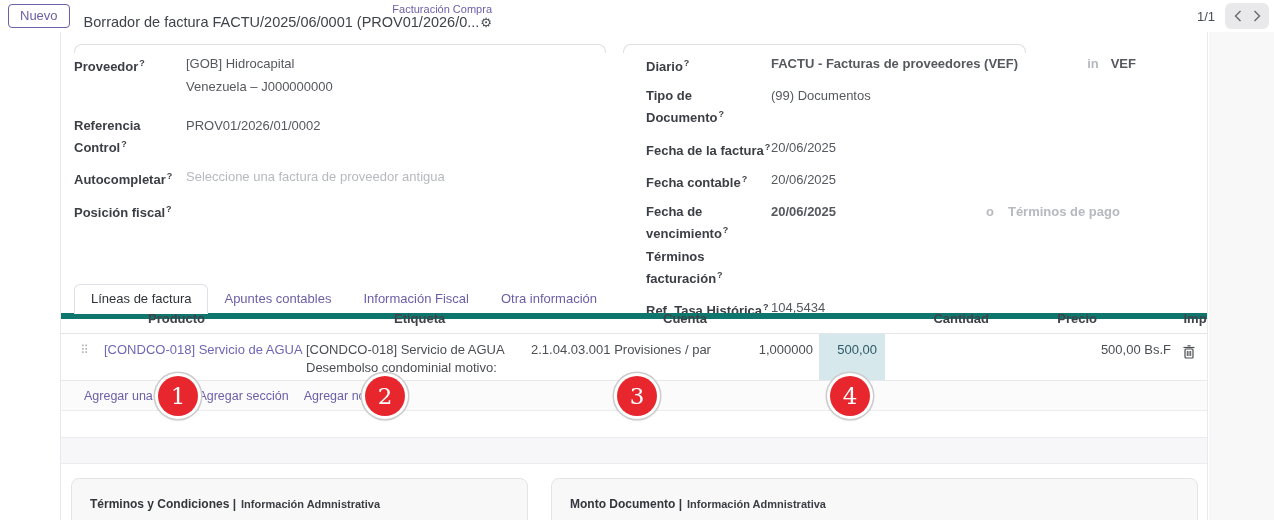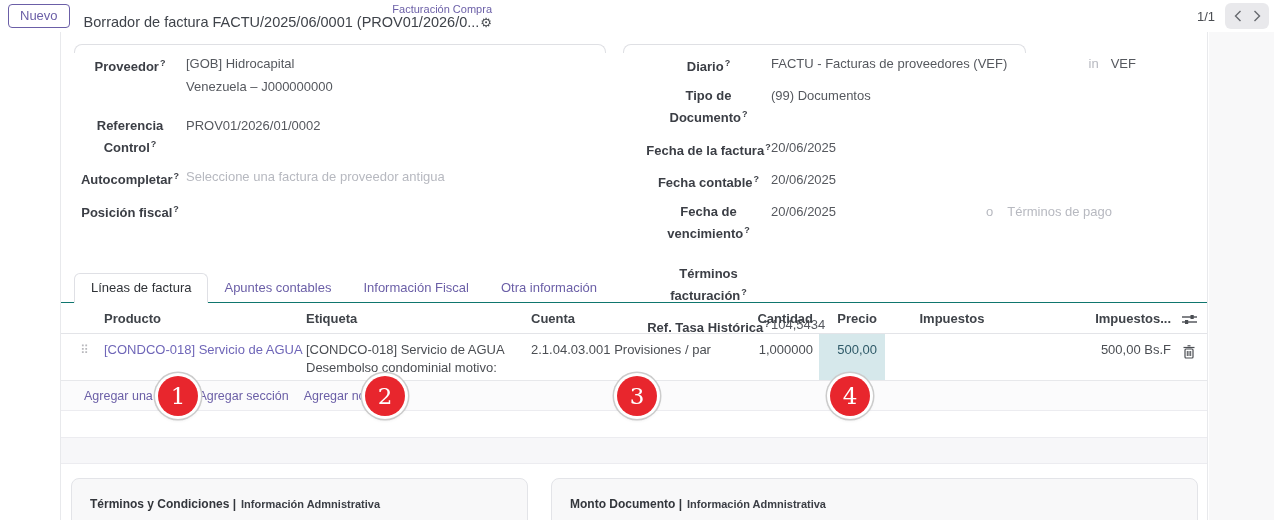--- a/index.html
+++ b/index.html
@@ -24,37 +24,37 @@
   .right-gutter { position:absolute; left:1209px; top:32px; width:65px; height:488px; background:#f8f8f9; }
   .sheet { position:absolute; left:60px; top:32px; width:1148px; height:488px; background:#fff; border-left:1px solid #e8e9ec; border-right:1px solid #e8e9ec; overflow:hidden; }
   .group-line { position:absolute; top:12px; height:9px; border:1px solid #dfe0e4; border-bottom:none; border-radius:8px 8px 0 0; }
   .group-line.gl-left { left:13px; width:532px; }
   .group-line.gl-right { left:562px; width:403px; }
 
   
   .col-left  { position:absolute; left:13px;  top:22px; width:532px; }
   .col-right { position:absolute; left:585px; top:22px; width:555px; }
   .frow { display:flex; margin-bottom:10px; font-size:13px; line-height:19px; }
-  .flabel { width:112px; flex:none; font-weight:600; color:#3b3e45;text-align:center; }
+  .flabel { width:112px; flex:none; font-weight:600; color:#3b3e45; }
   .col-right .flabel { width:125px; }
   .help { font-size:9px; color:#3b3e45; vertical-align:super; margin-left:1px; }
   .fvalue { color:#55585e; flex:1; cursor:text; }
   .muted { color:#b7b9c0; }
-  .flex-val { display:flex; }
+  .flex-val { display:flex;font-weight:bold; }
   .val-fixed { flex:none; width:215px; }
 
   
-  .tabbar { position:absolute; left:0; top:240px; width:100%; height:31px; display:flex; align-items:flex-end; padding-left:13px; border-bottom:1px solid #0f766e; }
+  .tabbar { position:absolute; left:0; top:256px; width:100%; height:31px; display:flex; align-items:flex-end; padding-left:13px; border-bottom:6px solid #0f766e; }
   .tab { font-size:13px; padding:6px 16px 7px; color:#6b5fa7; cursor:pointer; white-space:nowrap; }
   .tab.active { background:#fff; border:1px solid #dfe0e5; border-bottom:1px solid #fff; border-radius:6px 6px 0 0; color:#2f3237; margin-bottom:-1px; }
 
   
   .table { position:absolute; left:0; top:271px; width:100%; font-size:13px; }
   .trow { display:flex; align-items:stretch; padding-left:13px; }
-  .thead { height:31px; align-items:center; border-bottom:1px solid #e3e4e8; color:#3f4349; font-weight:600; }
+  .thead { height:31px; align-items:center; border-bottom:1px solid #e3e4e8; color:#3f4349; font-weight:600;gap:44px; }
   .c-handle { width:30px; flex:none; }
   .c-prod  { width:202px; flex:none; }
   .c-label { width:225px; flex:none; }
   .c-acct  { width:180px; flex:none; white-space:nowrap; overflow:hidden; }
   .c-qty   { width:102px; flex:none; text-align:right; }
   .c-price { width:66px;  flex:none; margin-left:6px; text-align:right; padding-right:8px; }
   .c-tax   { width:115px; flex:none; margin-left:7px; padding-left:5px;text-align:center; }
   .c-total { flex:1; text-align:right; }
   .c-icon  { width:36px; flex:none; display:flex; justify-content:center; }
   .trow.data { height:46px; }
@@ -158,21 +158,21 @@
         <div class="fvalue">(99) Documentos</div>
       </div>
       <div class="frow">
         <div class="flabel"><span>Fecha de la factura</span><span class="help">?</span></div>
         <div class="fvalue">20/06/2025</div>
       </div>
       <div class="frow">
         <div class="flabel"><span>Fecha contable</span><span class="help">?</span></div>
         <div class="fvalue">20/06/2025</div>
       </div>
-      <div class="frow" style="margin-bottom:20px;">
+      <div class="frow" style="margin-bottom:3px;">
         <div class="flabel"><span>Fecha de vencimiento</span><span class="help">?</span></div>
         <div class="fvalue flex-val">
           <span class="val-fixed">20/06/2025</span>
           <span class="muted">o</span>
           <span class="muted" style="margin-left:14px;">Términos de pago</span>
         </div>
       </div>
       <div class="frow">
         <div class="flabel"><span>Términos facturación</span><span class="help">?</span></div>
         <div class="fvalue"></div>

